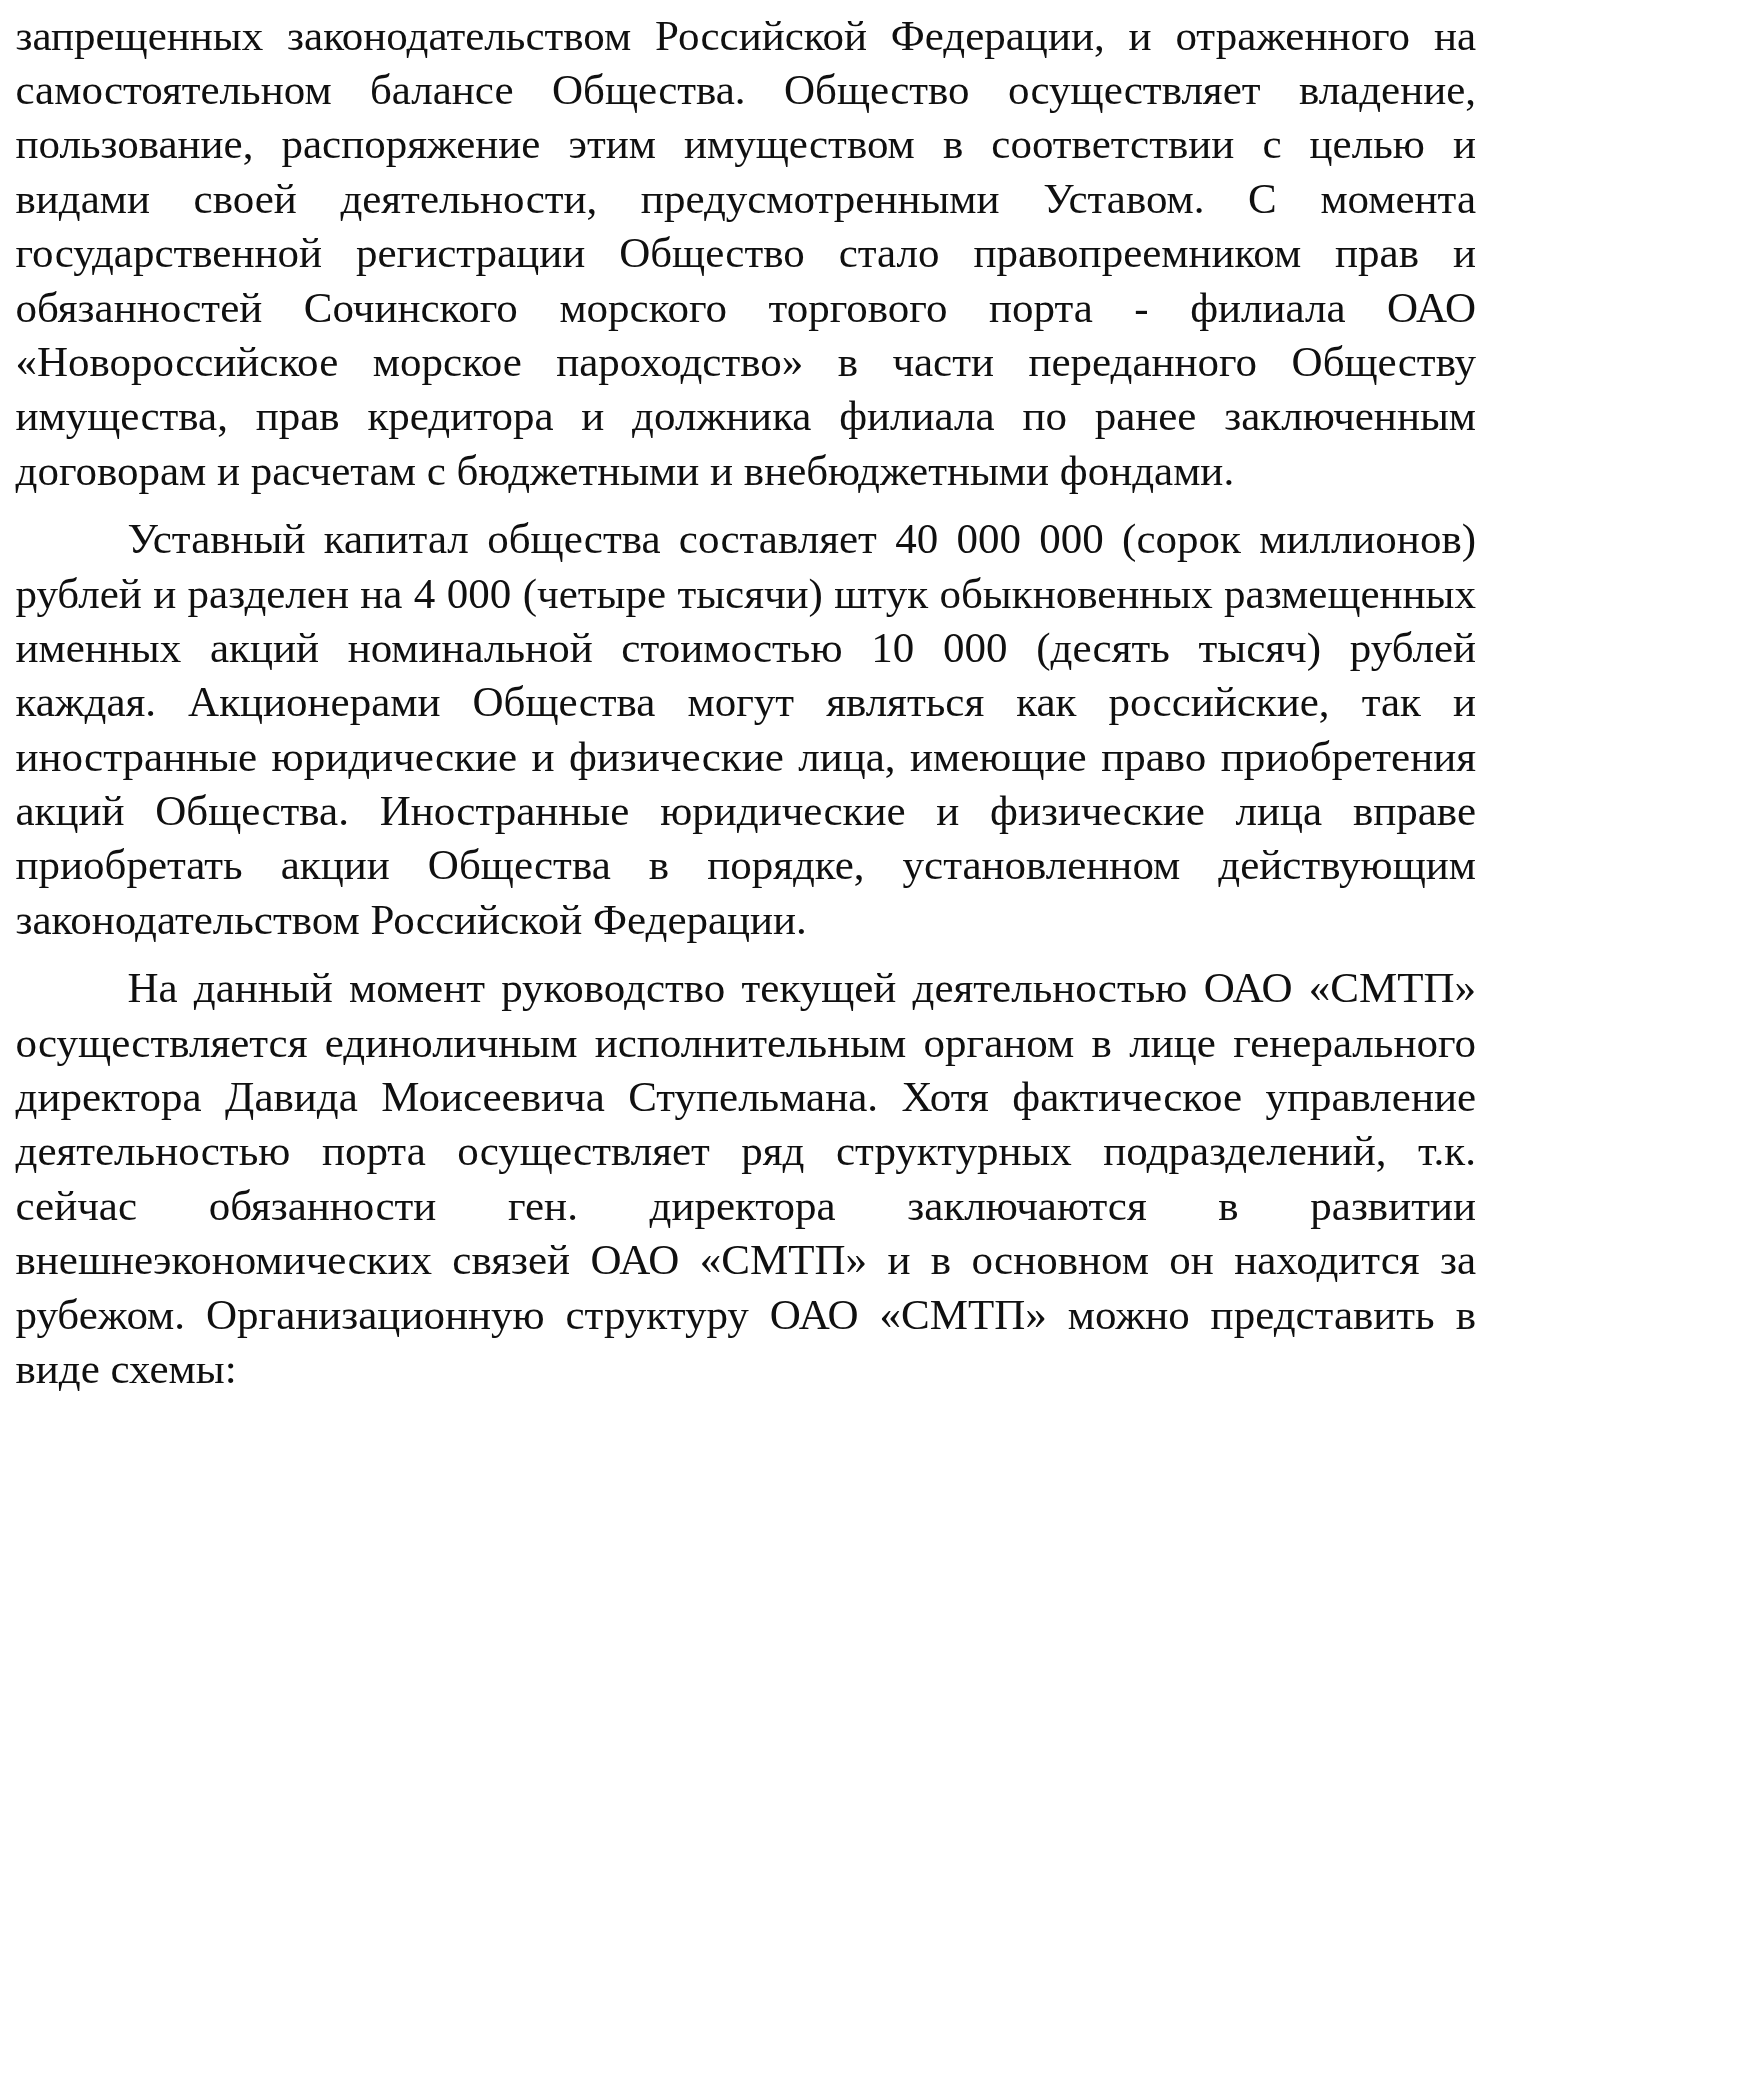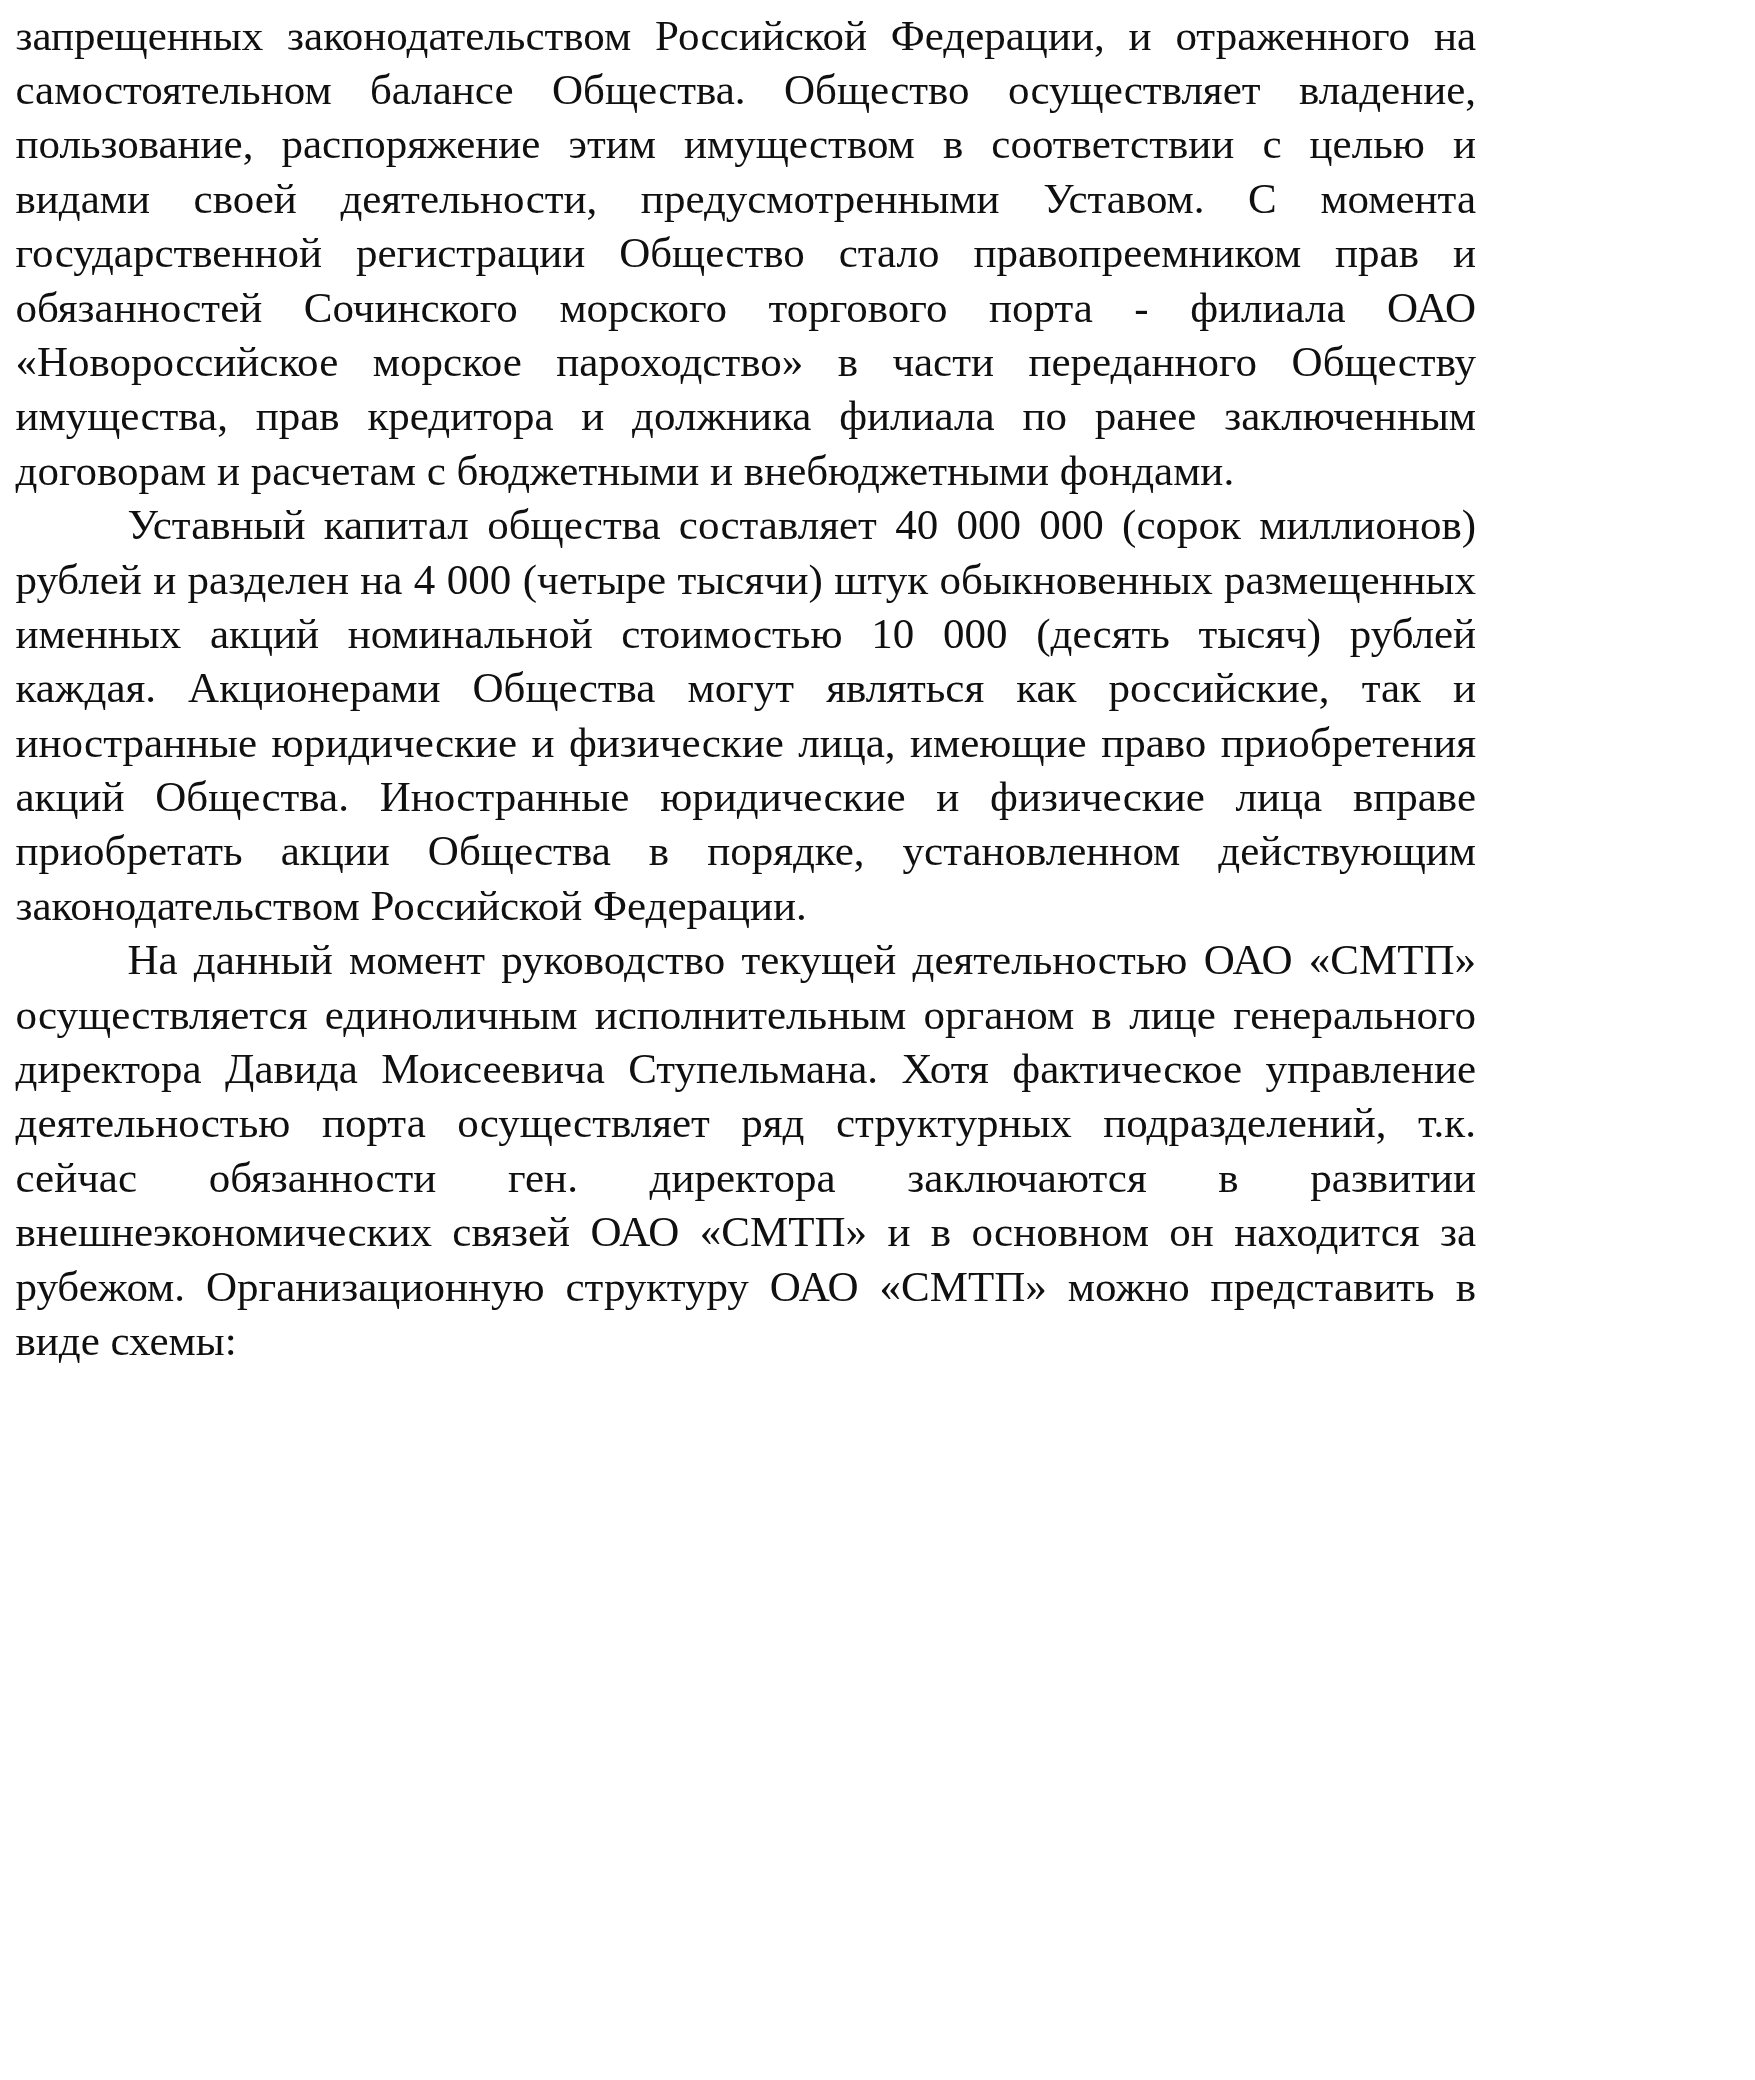--- a/index.html
+++ b/index.html
@@ -22,21 +22,21 @@
     font-size: 43px;
     line-height: 1.265;
     text-align: justify;
     text-justify: inter-word;
   }
   p.para {
     margin: 0 0 0 0;
     text-indent: 0;
   }
   p.para + p.para {
-    margin-top: 0;
+    margin-top: 14px;
   }
   p.indent {
     text-indent: 112px;
   }
   
   .doc-body {
     -webkit-font-smoothing: antialiased;
   }
   .speck {
     position: absolute;

